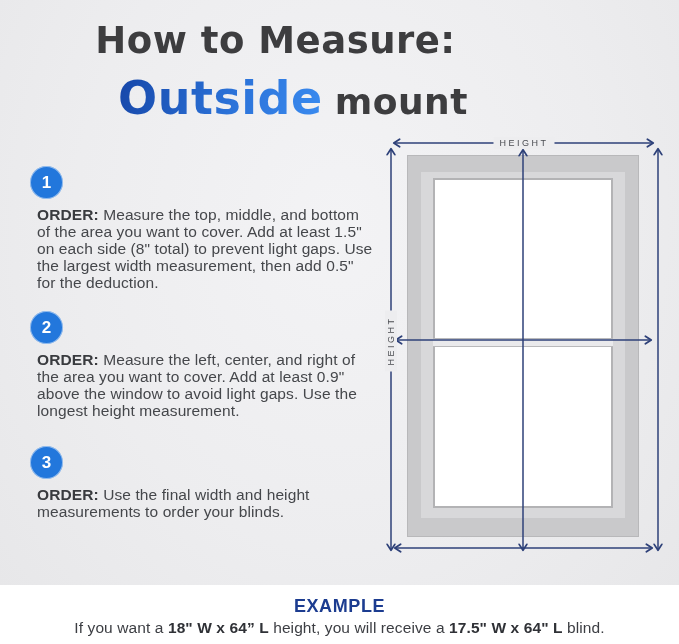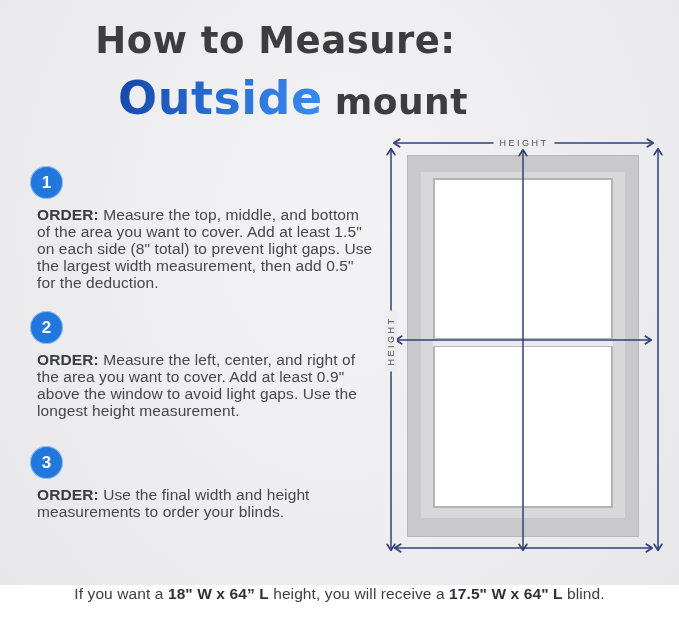--- a/index.html
+++ b/index.html
@@ -153,16 +153,17 @@
         <line x1="138" y1="17" x2="138" y2="417" marker-start="url(#chev)" marker-end="url(#chev)"></line>
         <line x1="11" y1="207" x2="266" y2="207" marker-start="url(#chev)" marker-end="url(#chev)"></line>
       </g>
     </svg>
 
     <span class="dim-label width">HEIGHT</span>
     <span class="dim-label height">HEIGHT</span>
   </div>
 
   <div class="example-band">
+    <h2 class="example-heading">EXAMPLE</h2>
     <p class="example-text"><span>If you want a </span><span class="strong">18" W x 64” L</span><span> height, you will receive a </span><span class="strong">17.5" W x 64" L</span><span> blind.</span></p>
   </div>
 
 </div>
 
 </body></html>

